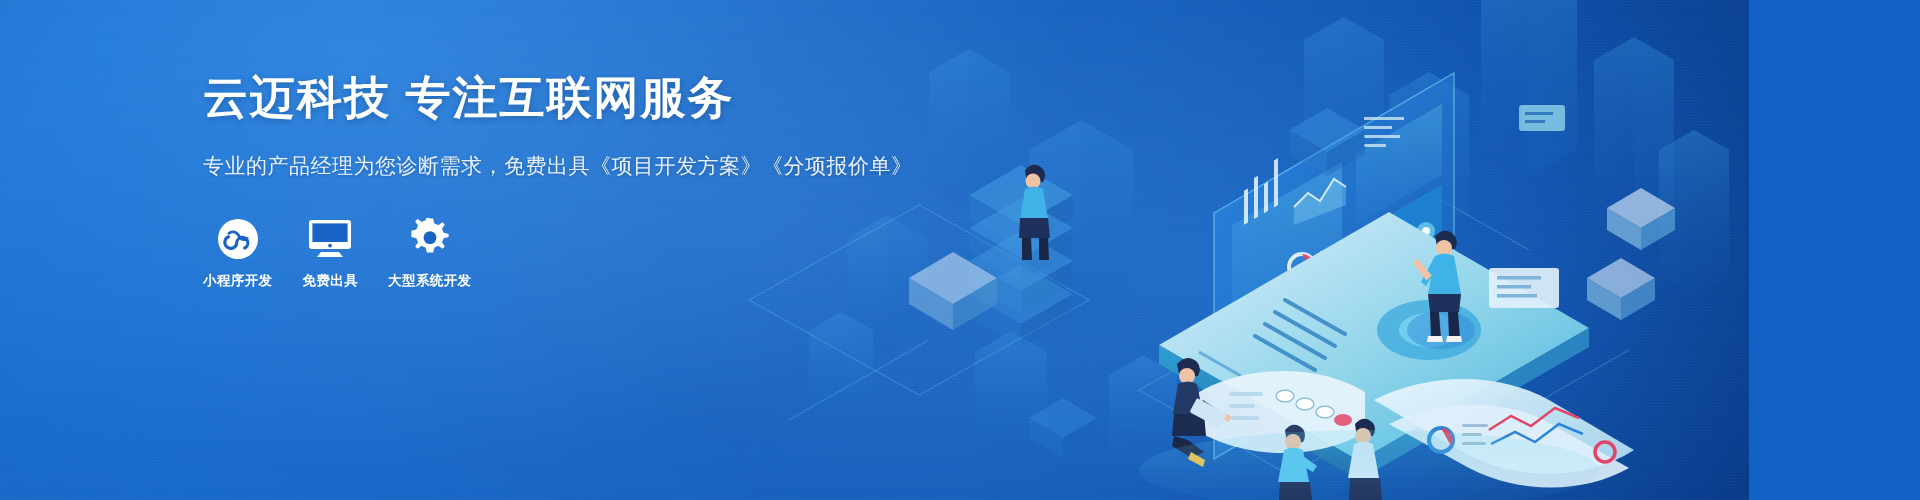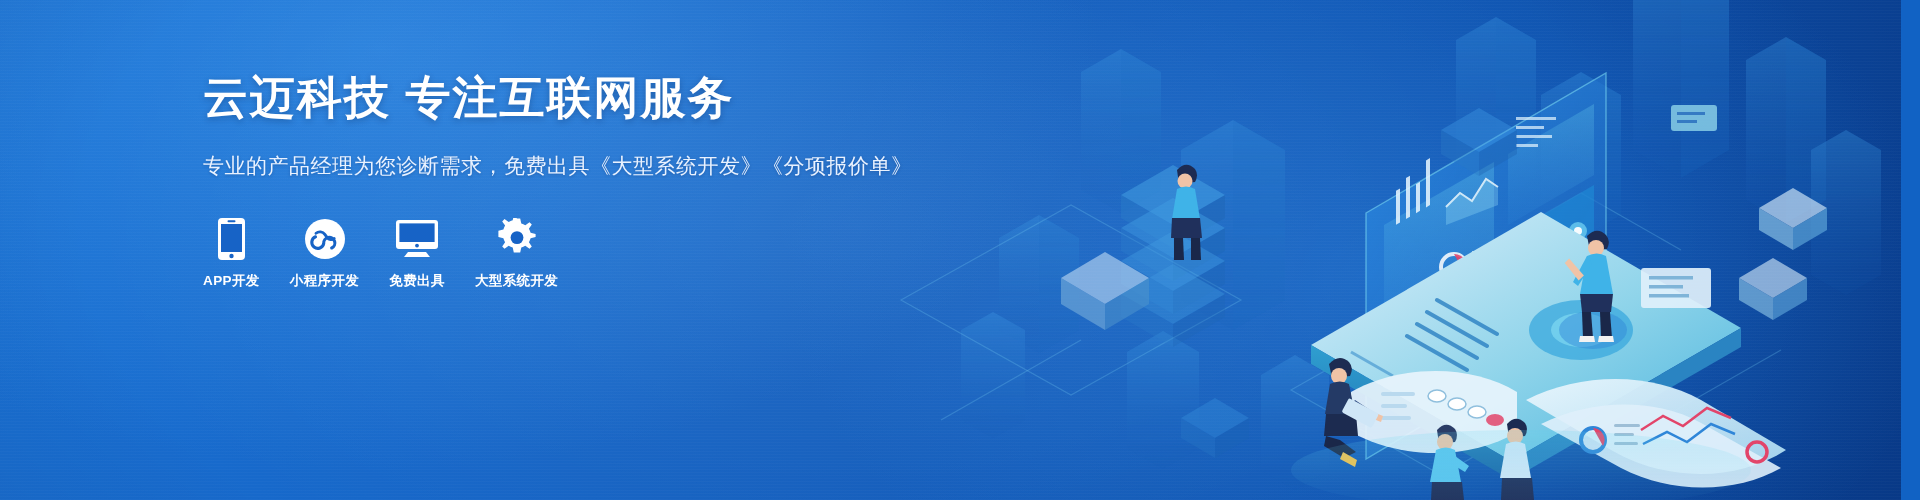--- a/index.html
+++ b/index.html
@@ -3,26 +3,25 @@
 <meta charset="utf-8">
 <title>Banner</title>
 <style>
   html,body{margin:0;padding:0;}
   body{
     width:1920px;height:500px;overflow:hidden;
     font-family:"Liberation Sans","DejaVu Sans",sans-serif;
     background:#1162c4;
   }
   #banner{
-    position:relative;width:1885px;height:500px;overflow:hidden;
+    position:relative;width:1749px;height:500px;overflow:hidden;
     background:
       radial-gradient(1200px 700px at 20% 10%, rgba(60,150,235,.55) 0%, rgba(60,150,235,0) 60%),
       radial-gradient(900px 600px at 72% 55%, rgba(40,130,225,.45) 0%, rgba(40,130,225,0) 65%),
       linear-gradient(115deg,#1b72d4 0%,#1667c9 28%,#1059b8 58%,#0c4aa3 82%,#093f92 100%);
-    padding-left: 16px;
   }
   
   #banner:before{
     content:"";position:absolute;inset:0;pointer-events:none;
     background:repeating-linear-gradient(0deg, rgba(255,255,255,.022) 0px, rgba(255,255,255,.022) 1px, rgba(0,0,0,0) 1px, rgba(0,0,0,0) 3px);
     opacity:.9;
   }
   .vignette{
     position:absolute;inset:0;pointer-events:none;
     background:radial-gradient(1400px 760px at 45% 45%, rgba(255,255,255,.07) 0%, rgba(0,0,0,0) 55%, rgba(0,0,30,.16) 100%);
@@ -337,36 +336,25 @@
     </svg>
   </div>
 
   <div class="vignette"></div>
 
   <div class="content">
 
     <h1 class="title">云迈科技 专注互联网服务</h1>
 
     <div class="subtitle">
-      <div>专业的产品经理为您诊断需求，免费出具《大型系统开发》《分项报价单》</div>
+      <div>专业的产品经理为您诊断需求，免费出具《项目开发方案》《分项报价单》</div>
     </div>
 
     <div class="icons">
 
-      <div class="icon-item">
-        <span class="icon-glyph">
-          <svg width="27" height="42" viewBox="0 0 27 42">
-            <rect x="0" y="0" width="27" height="42" rx="4" fill="#ffffff"></rect>
-            <rect x="3" y="6" width="21" height="28" fill="#1763c6"></rect>
-            <rect x="9.5" y="2.2" width="8" height="2" rx="1" fill="#1763c6"></rect>
-            <circle cx="13.5" cy="38" r="2.2" fill="#1763c6"></circle>
-          </svg>
-        </span>
-        <span class="icon-label">APP开发</span>
-      </div>
 
       <div class="icon-item">
         <span class="icon-glyph">
           <svg width="40" height="40" viewBox="0 0 40 40">
             <circle cx="20" cy="20" r="20" fill="#ffffff"></circle>
             <path d="M13.2 13.5 a6.6 6.6 0 0 1 9.6 1.2 l2.6 3.6 a5.2 5.2 0 0 0 7.6 .9" fill="none" stroke="#1763c6" stroke-width="3.1" stroke-linecap="round" transform="translate(-3,0) scale(0.92) translate(2,2)"></path>
             <path d="M10.5 17.8 a6 6 0 1 0 8.2 6.6 a5.6 5.6 0 1 1 8 4.6" fill="none" stroke="#1763c6" stroke-width="3.1" stroke-linecap="round"></path>
           </svg>
         </span>
         <span class="icon-label">小程序开发</span>

